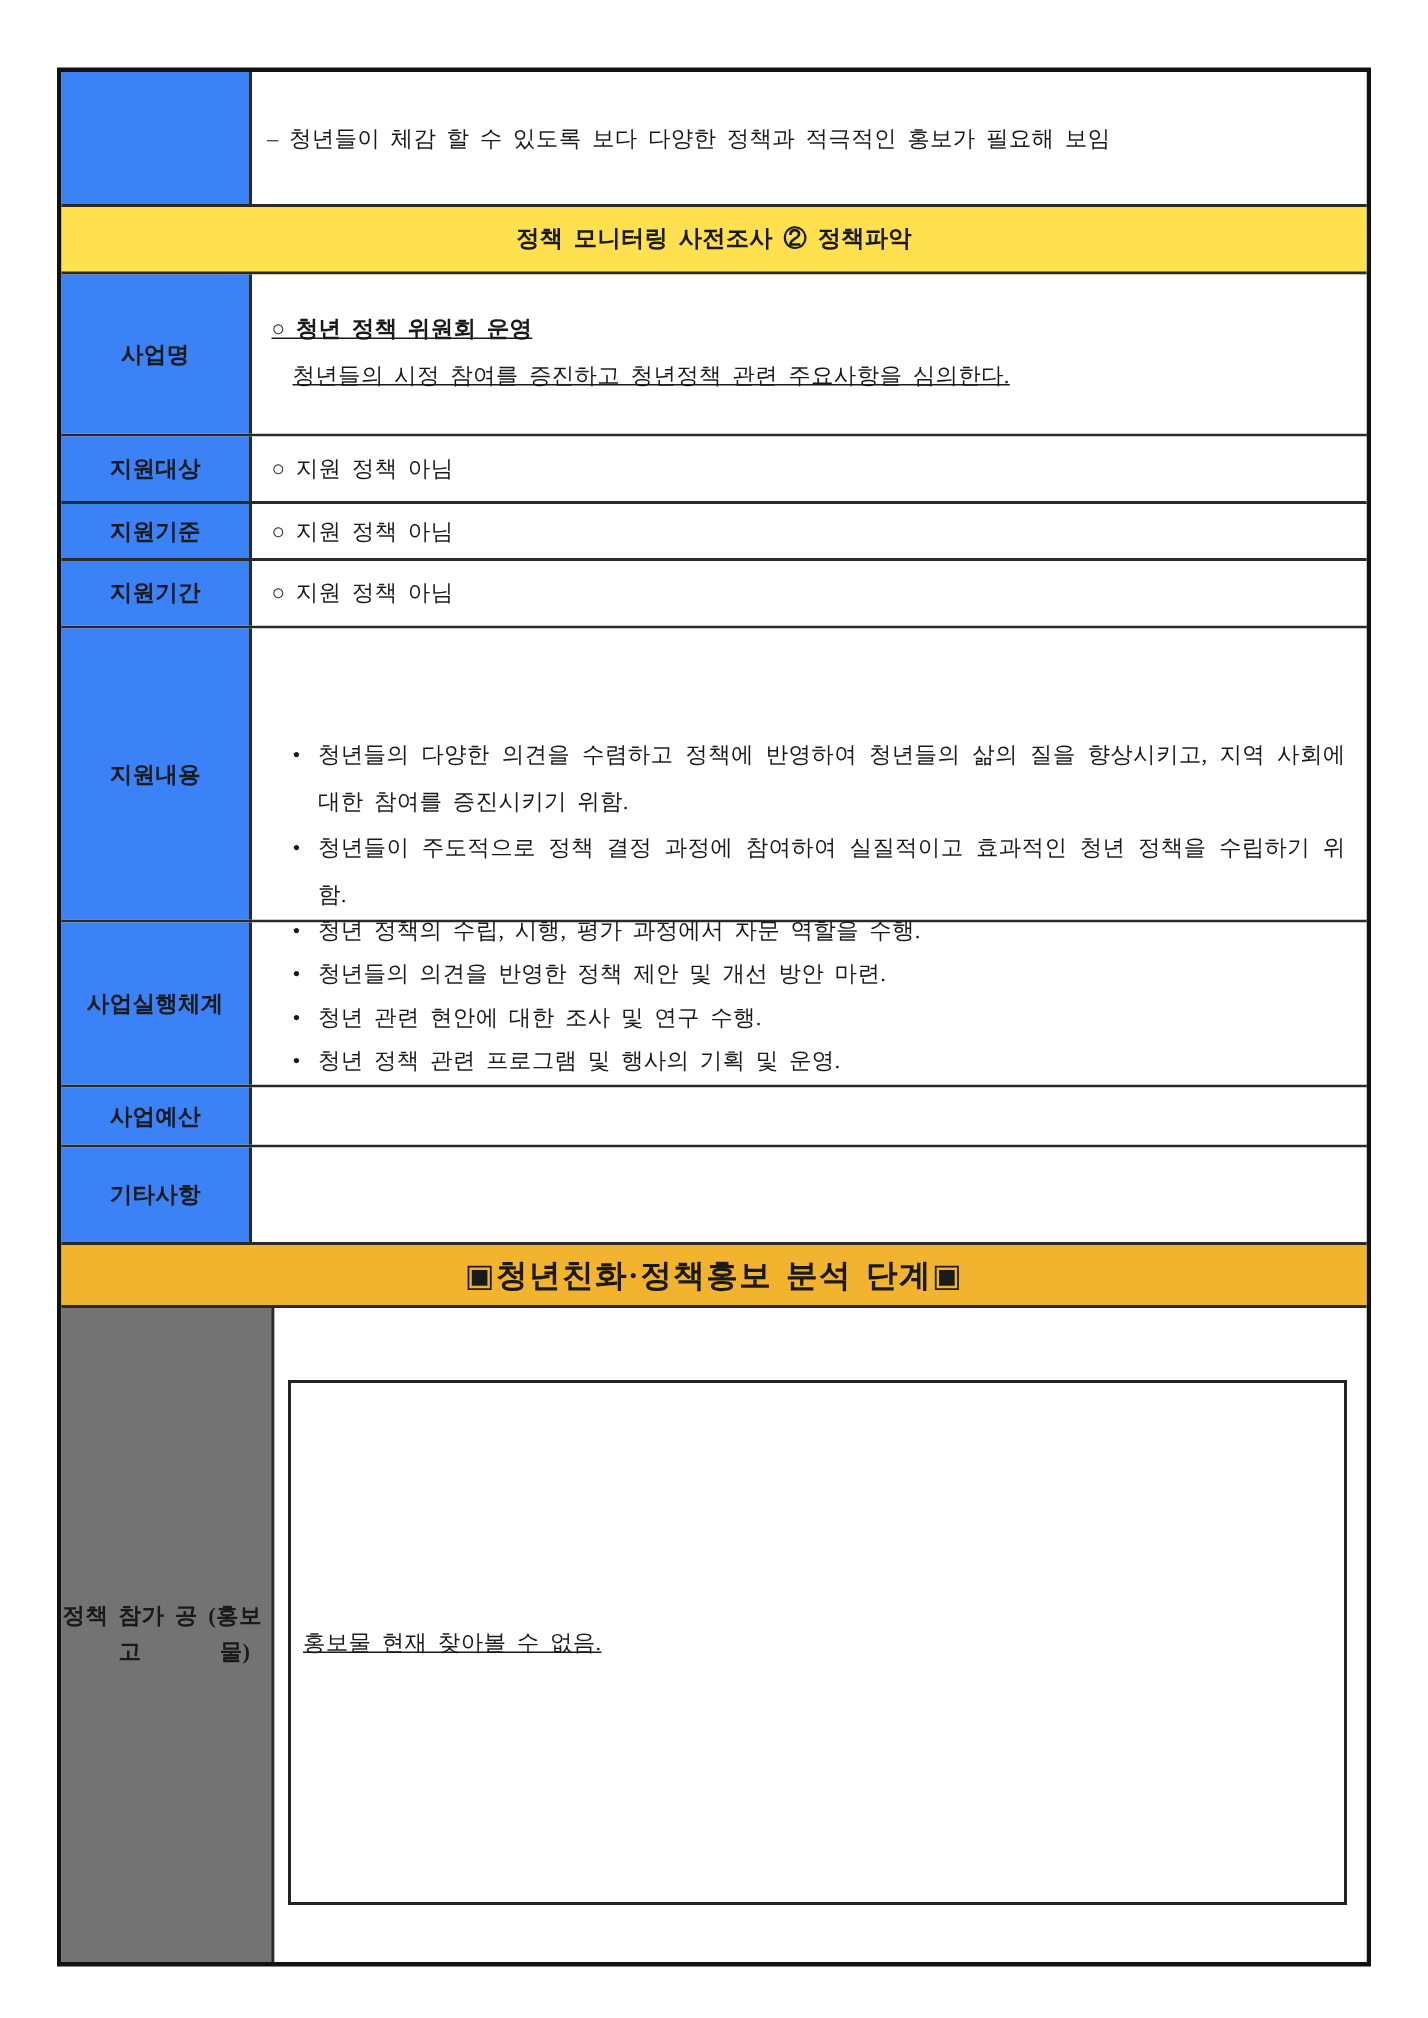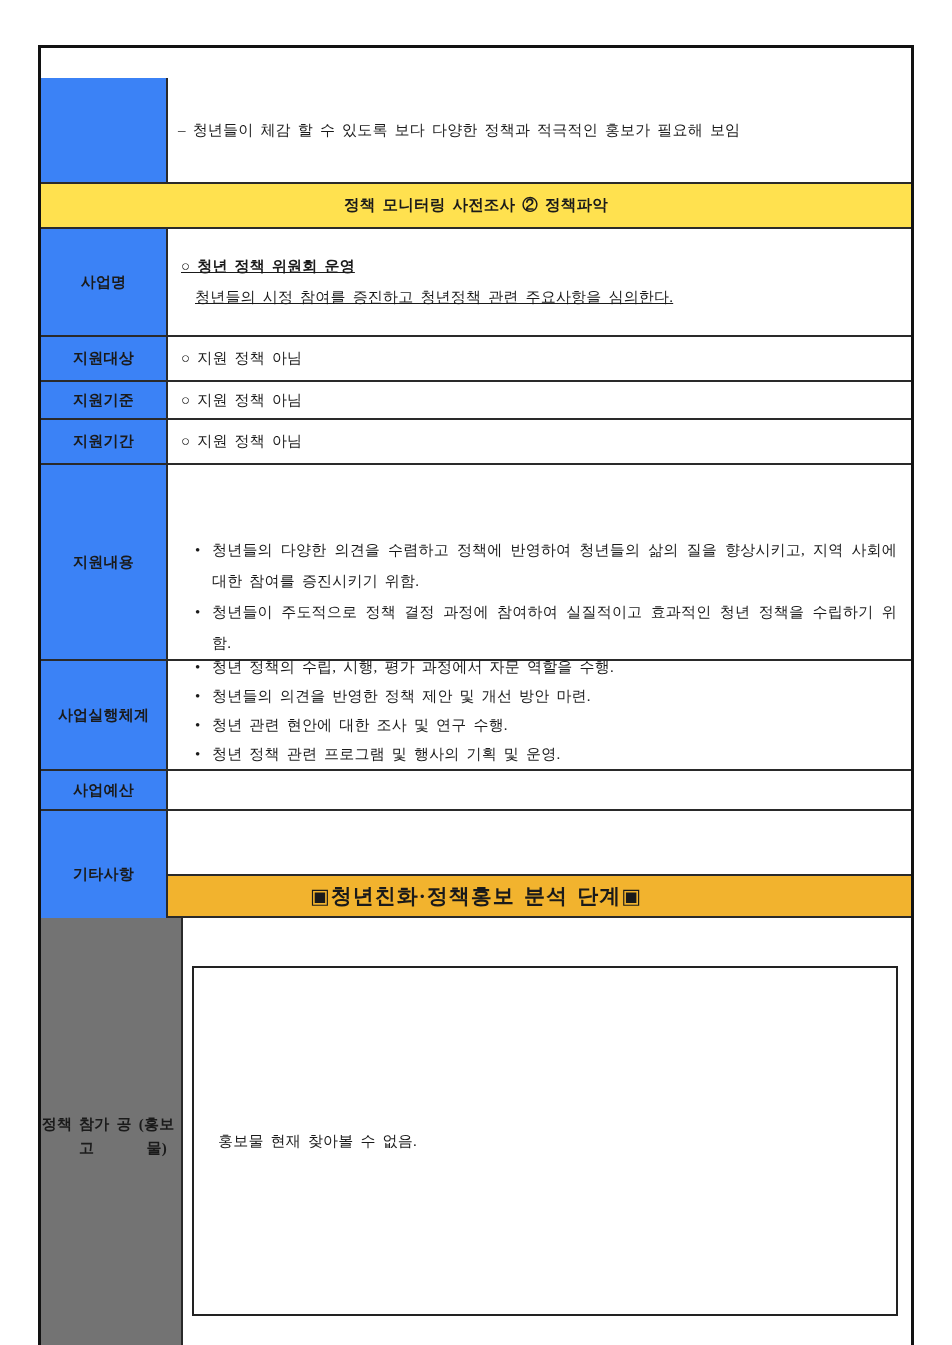--- a/index.html
+++ b/index.html
@@ -23,36 +23,36 @@
   .content-cell{flex:1;background:#ffffff;box-sizing:border-box;}
   .v-center{display:flex;align-items:center;padding-left:13px;}
   .banner{
     box-sizing:border-box;border-bottom:2px solid #2a2a2a;
     display:flex;align-items:center;justify-content:center;
     font-weight:bold;text-align:center;
   }
   .banner-yellow{background:#FFE14F;height:45px;font-size:15.5px;}
   .banner-orange{background:#F2B32E;height:42px;font-size:21px;letter-spacing:1px;}
   
-  .row-note{height:106px;margin-top:30px;}
+  .row-note{height:90px;}
   .row-note .content-cell{display:flex;align-items:center;padding-left:10px;}
   
   .row-project{height:108px;}
   .row-project .content-cell{
     display:flex;flex-direction:column;justify-content:center;
     padding-left:13px;line-height:31px;text-decoration:underline;
   }
   .row-project .proj-title{font-weight:bold;}
   .row-project .proj-desc{padding-left:14px;}
   
   .row-target{height:45px;}
   .row-criteria{height:38px;}
   .row-period{height:45px;}
   .row-budget{height:40px;}
-  .row-other{height:65px;flex-direction:column;}
+  .row-other{height:65px;}
   
   .row-content{height:196px;}
   .row-exec{height:110px;}
   .bullet-wrap{
     display:flex;flex-direction:column;justify-content:flex-end;
     padding-left:27px;padding-right:14px;height:100%;
   }
   ul.bullets{margin:0;padding:0;list-style:none;}
   ul.bullets li{position:relative;padding-left:17px;}
   ul.bullets li::before{content:"\2022";position:absolute;left:0;top:0;}
@@ -65,21 +65,21 @@
     border-right:2px solid #2a2a2a;box-sizing:border-box;
     display:flex;flex-direction:row;align-items:center;justify-content:center;
     font-weight:bold;text-align:center;line-height:24px;
   }
   .promo-content{flex:1;position:relative;background:#fff;}
   .promo-box{
     position:absolute;left:9px;right:13px;top:48px;height:350px;
     border:2px solid #222;box-sizing:border-box;
     display:flex;align-items:center;
   }
-  .promo-box .box-text{padding-left:24px;}
+  .promo-box .box-text{padding-left:8px;text-decoration:underline;}
 </style>
 </head>
 <body>
 
 <div class="doc-table">
 
   <div class="row row-note">
     <div class="label-cell"></div>
     <div class="content-cell">– 청년들이 체감 할 수 있도록 보다 다양한 정책과 적극적인 홍보가 필요해 보임</div>
   </div>

